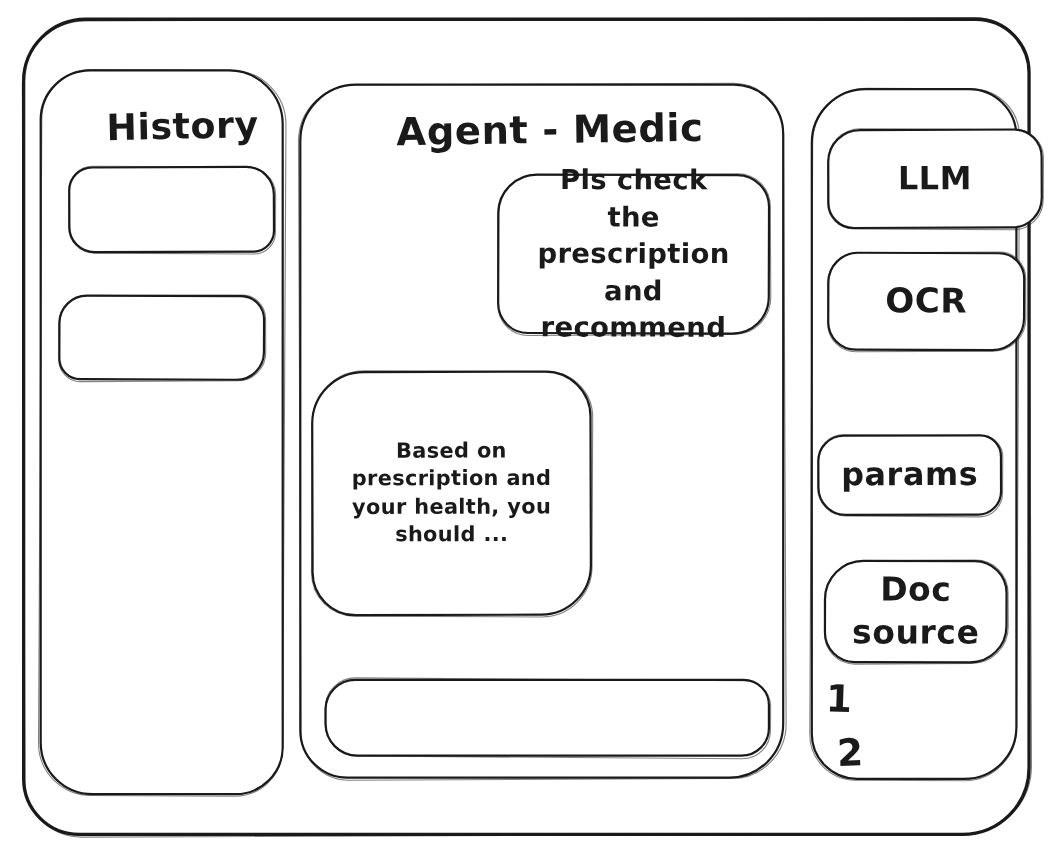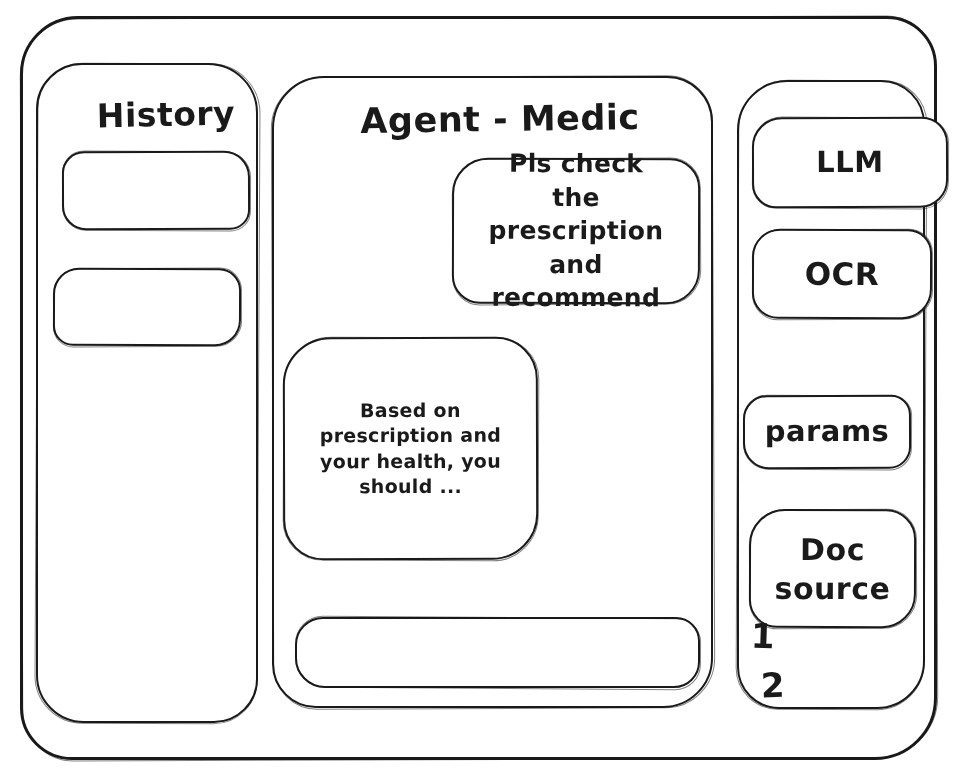--- a/index.html
+++ b/index.html
@@ -109,19 +109,19 @@
   </div>
 
   <div class="sk" style="left:737px; top:80px; width:188px; height:629px; --r:50px 44px 48px 42px; --tilt:0deg; --tilt2:0.28deg;"></div>
 
   <div class="sk label tool-btn" style="left:752px; top:117px; width:196px; height:91px; --r:30px 26px 28px 24px; --tilt:-0.2deg; --tilt2:0.55deg; font-size:29px;">LLM</div>
 
   <div class="sk label tool-btn" style="left:752px; top:229px; width:180px; height:90px; --r:28px 24px 30px 26px; --tilt:0.2deg; --tilt2:-0.5deg; font-size:31px;">OCR</div>
 
   <div class="sk label tool-btn" style="left:743px; top:395px; width:168px; height:74px; --r:24px 20px 22px 26px; --tilt:-0.15deg; --tilt2:0.5deg; font-size:29px;">params</div>
 
-  <div class="sk label tool-btn" style="left:749px; top:509px; width:167px; height:119px; --r:36px 30px 34px 28px; --tilt:0.15deg; --tilt2:-0.45deg; font-size:30px; padding:6px 28px;">Doc source</div>
+  <div class="sk label tool-btn" style="left:749px; top:509px; width:167px; height:94px; --r:36px 30px 34px 28px; --tilt:0.15deg; --tilt2:-0.45deg; font-size:30px; padding:6px 28px;">Doc source</div>
 
   <div class="label" style="left:748px; top:615px; width:30px; height:42px; font-size:34px; transform:rotate(2deg);">1</div>
 
   <div class="label" style="left:756px; top:662px; width:34px; height:46px; font-size:34px; transform:rotate(-2deg);">2</div>
 
 </div>
 
 </body></html>

